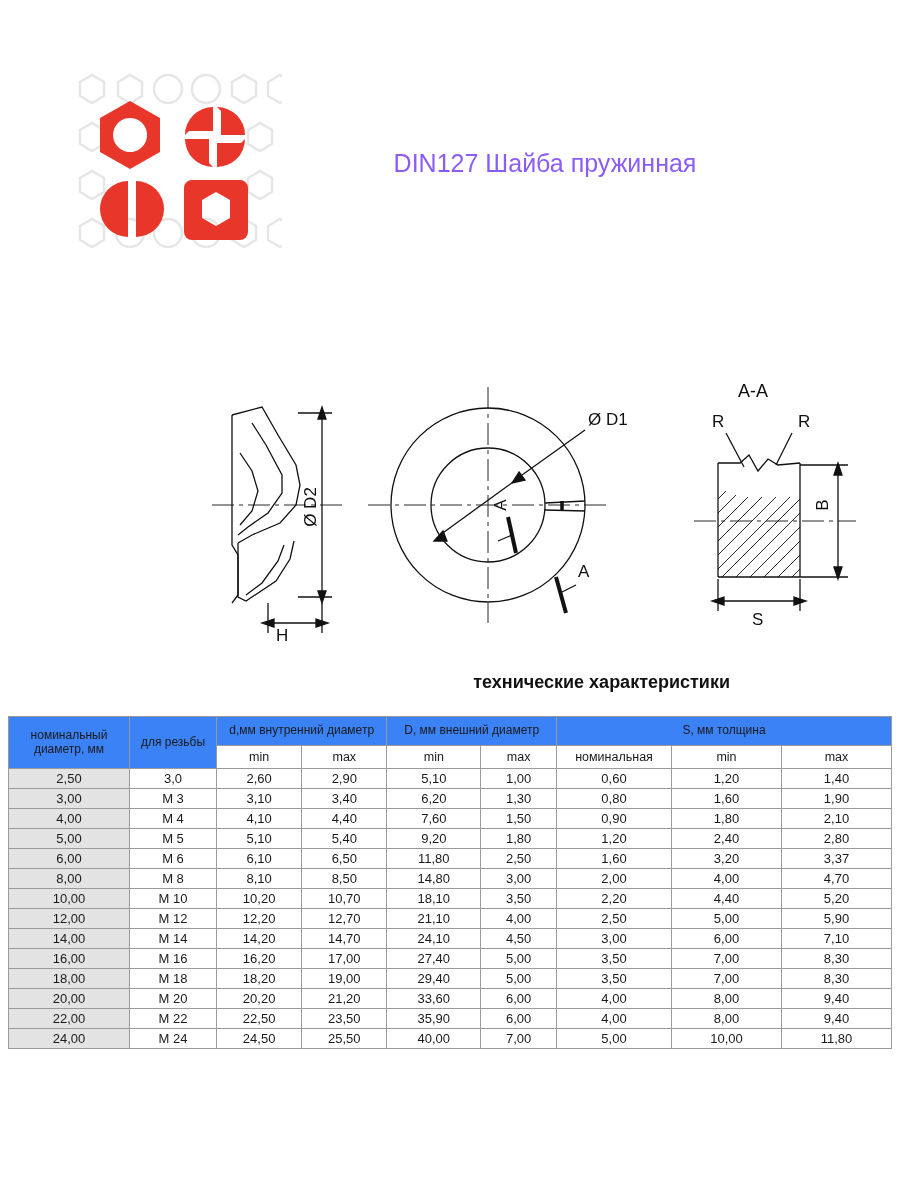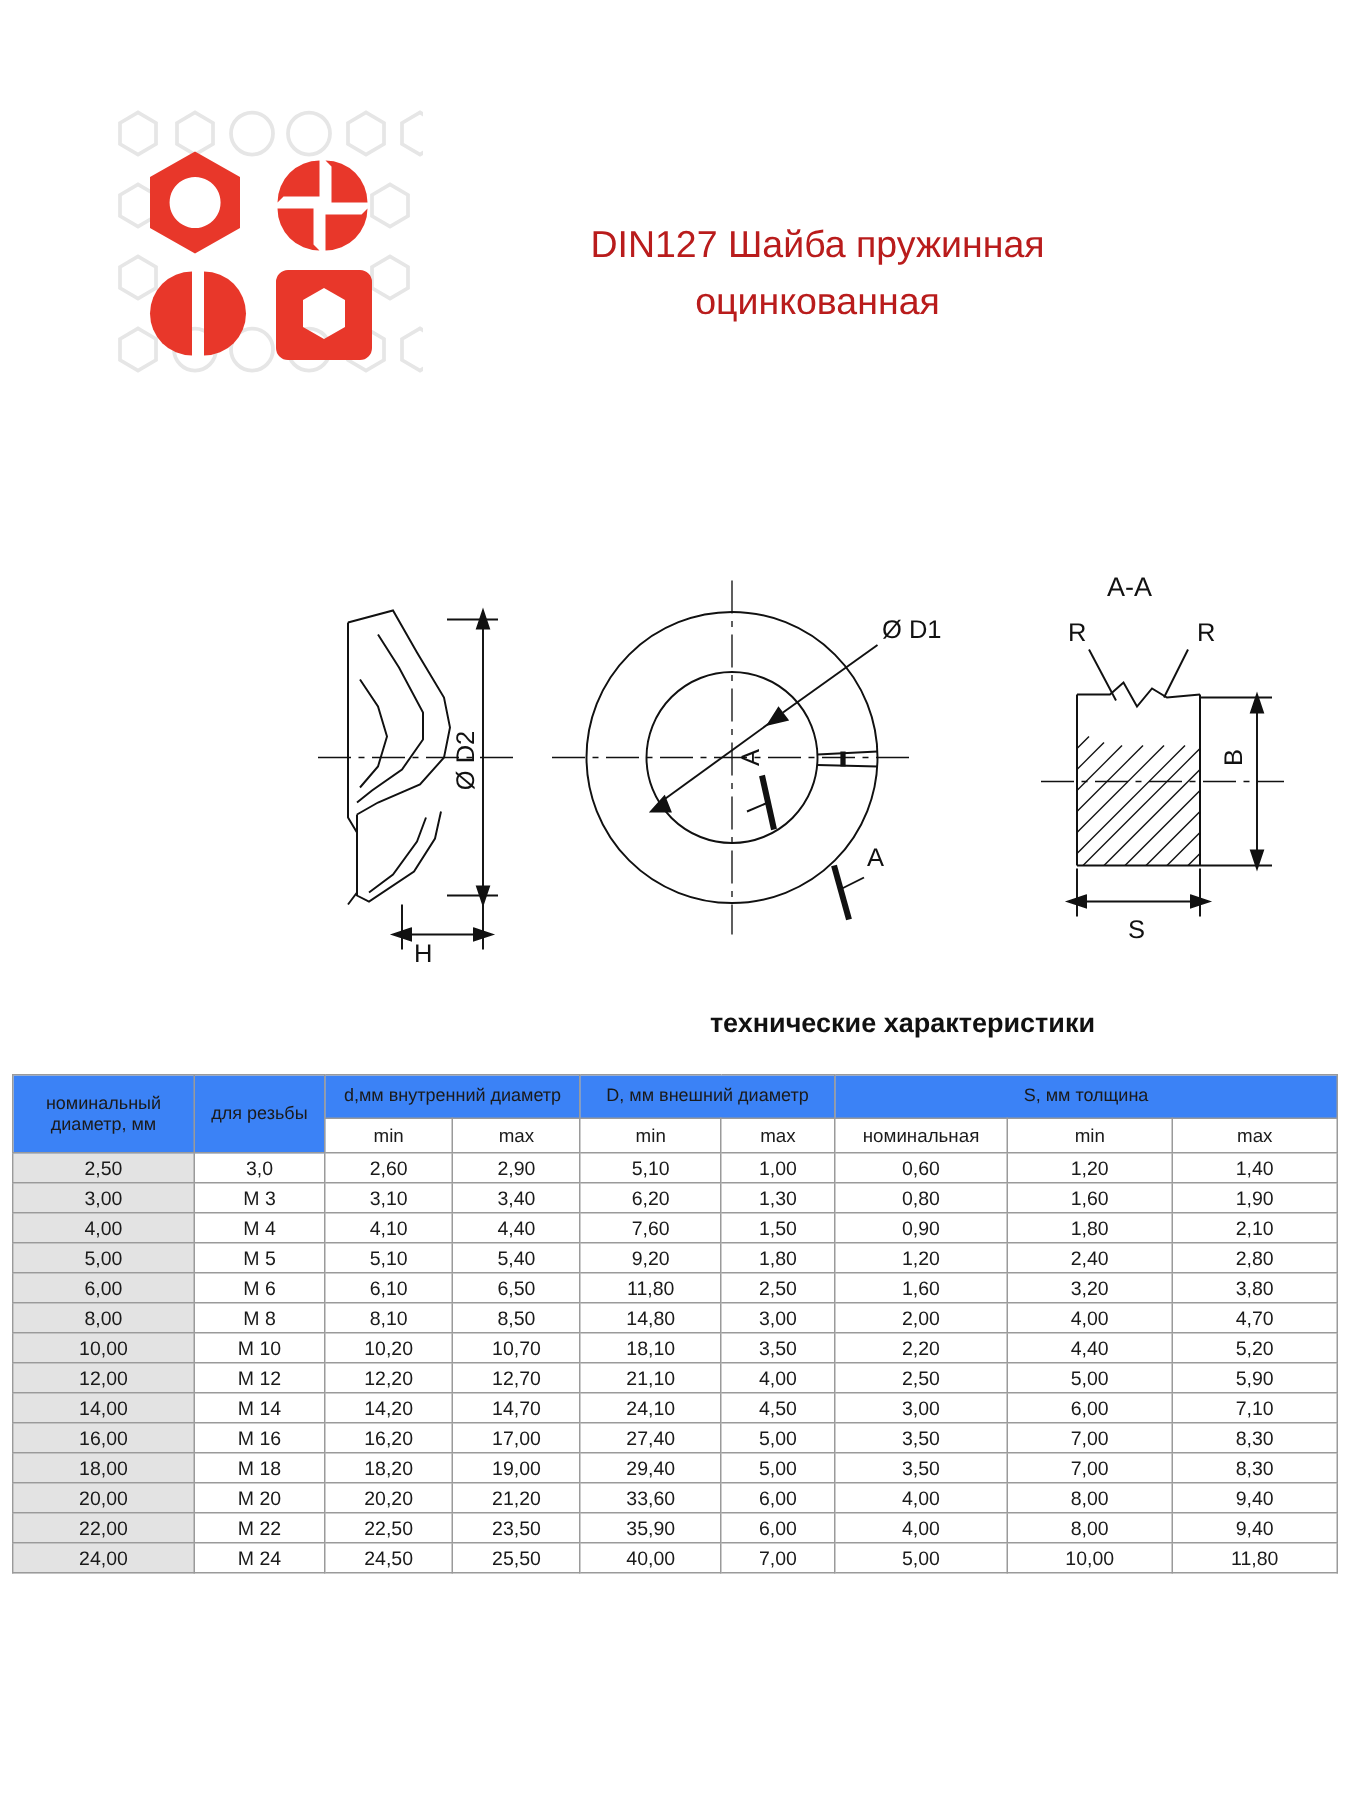--- a/index.html
+++ b/index.html
@@ -34,21 +34,21 @@
   .logo svg { display: block; }
 
   .title {
     position: absolute;
     left: 330px;
     top: 105px;
     width: 430px;
     text-align: center;
     font-size: 25px;
     line-height: 1.5;
-    color: #b91c1c;
+    color: #8b5cf6;
     font-family: "Liberation Sans", sans-serif;
   }
 
   
   .drawing {
     position: absolute;
     top: 345px;
     left: 0;
     width: 900px;
     height: 330px;
@@ -148,21 +148,20 @@
         <path d="M74 121 a28 28 0 0 1 0 56 Z"></path>
 
         <path d="M130 120 h48 a8 8 0 0 1 8 8 v44 a8 8 0 0 1 -8 8 h-48 a8 8 0 0 1 -8 -8 v-44 a8 8 0 0 1 8 -8 Z
                  M140 140 L154 132 L168 140 L168 158 L154 166 L140 158 Z" fill-rule="evenodd"></path>
       </g>
     </svg>
   </div>
 
   <div class="title">
     <div>DIN127 Шайба пружинная</div>
-    <div>оцинкованная</div>
   </div>
 </div>
 
 <div class="drawing">
   <svg width="900" height="330" viewBox="0 0 900 330" xmlns="http://www.w3.org/2000/svg">
     <g stroke="#111" fill="none" stroke-width="1.3">
 
       <path d="M232 70 L232 200 L238 210 L238 250 L232 258"></path>
       <path d="M232 70 L262 62 L278 90 L296 120 L300 140 L296 160 L280 178 L252 190 L238 198"></path>
       <path d="M252 78 L266 100 L282 130 L282 148 L268 168 L248 182 L238 190"></path>
@@ -326,21 +325,21 @@
         </tr>
         <tr class="data">
           <td class="first-col">6,00</td>
           <td>М 6</td>
           <td>6,10</td>
           <td>6,50</td>
           <td>11,80</td>
           <td>2,50</td>
           <td>1,60</td>
           <td>3,20</td>
-          <td>3,80</td>
+          <td>3,37</td>
         </tr>
         <tr class="data">
           <td class="first-col">8,00</td>
           <td>М 8</td>
           <td>8,10</td>
           <td>8,50</td>
           <td>14,80</td>
           <td>3,00</td>
           <td>2,00</td>
           <td>4,00</td>

